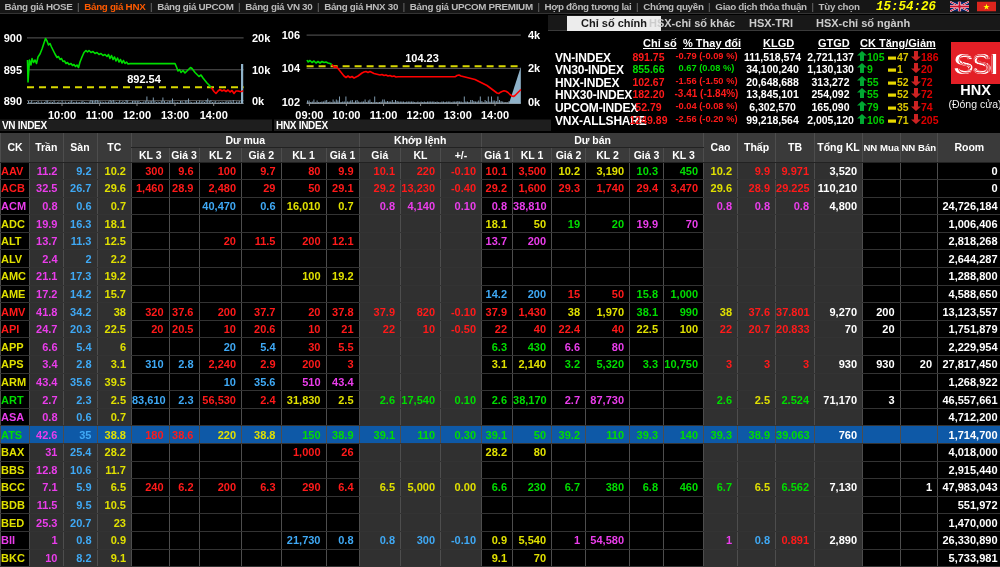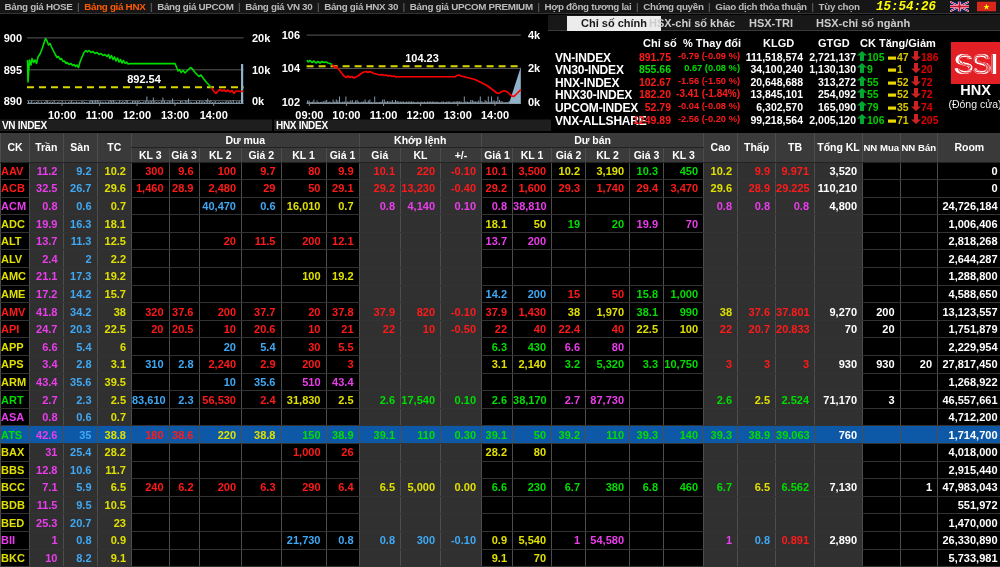--- a/index.html
+++ b/index.html
@@ -6,24 +6,24 @@
 .c { color:#3fa9f5; } .w { color:#fff; }
 #topbar { position:absolute; left:0; top:0; width:1000px; height:14px; background:#161616; border-bottom:1px solid #333; font-size:9.8px; font-weight:bold; color:#bbb; white-space:nowrap; }
 #topbar span.t { padding:0 4.5px; display:inline-block; line-height:13px; letter-spacing:-0.3px; }
 #topbar span.sep { color:#555; }
 #topbar .act { color:#ff5a00; }
 #clock { position:absolute; left:876px; top:0px; font-family:"Liberation Mono",monospace; font-style:italic; font-weight:bold; font-size:12.5px; color:#ffff00; letter-spacing:0px; }
 #itabs { position:absolute; left:548px; top:15px; width:452px; height:16px; background:#181818; border-bottom:1px solid #3a3a3a; font-size:11.5px; font-weight:bold; color:#ccc; }
 #itabs .tab { position:absolute; top:1px; height:15px; line-height:15px; text-align:center; font-size:11px; white-space:nowrap; }
 #itabs .on { background:#ececec; color:#1a1a1a; }
 #ihead { position:absolute; left:548px; top:37px; width:452px; font-size:11px; font-weight:bold; color:#fff; }
-#ihead span { position:absolute; }
+#ihead span { position:absolute;text-decoration:underline; }
 .irow { position:absolute; left:548px; width:452px; height:12.6px; font-size:10.5px; font-weight:bold; }
 .iname { position:absolute; left:7px; color:#fff; font-size:12px; letter-spacing:-0.2px; }
-.inum { position:absolute; text-align:right; white-space:nowrap; }
+.inum { position:absolute; text-align:center; white-space:nowrap; }
 .arr { position:absolute; font-size:9px; white-space:nowrap; }
 .arr b { font-size:10.5px; margin-left:0px; vertical-align:top; }
 #grid { position:absolute; left:0; top:133px; border-collapse:collapse; table-layout:fixed; width:1000px; font-size:11px; font-weight:bold; }
 #grid td, #grid th { border-left:1px solid #4d4d4d; border-bottom:1px solid #333; overflow:hidden; white-space:nowrap; }
 #grid th { background:#3a3a3a; color:#fff; height:14.5px; border-bottom:1px solid #222; font-size:10.5px; }
 #grid td { text-align:right; padding-right:5px; height:17.6px; }
 #grid td:last-child { padding-right:3px; }
 #grid td.k { background:#000; }
 #grid td.d { background:#303030; }
 #grid td.tk { text-align:left; padding-right:0; background:#000; }

